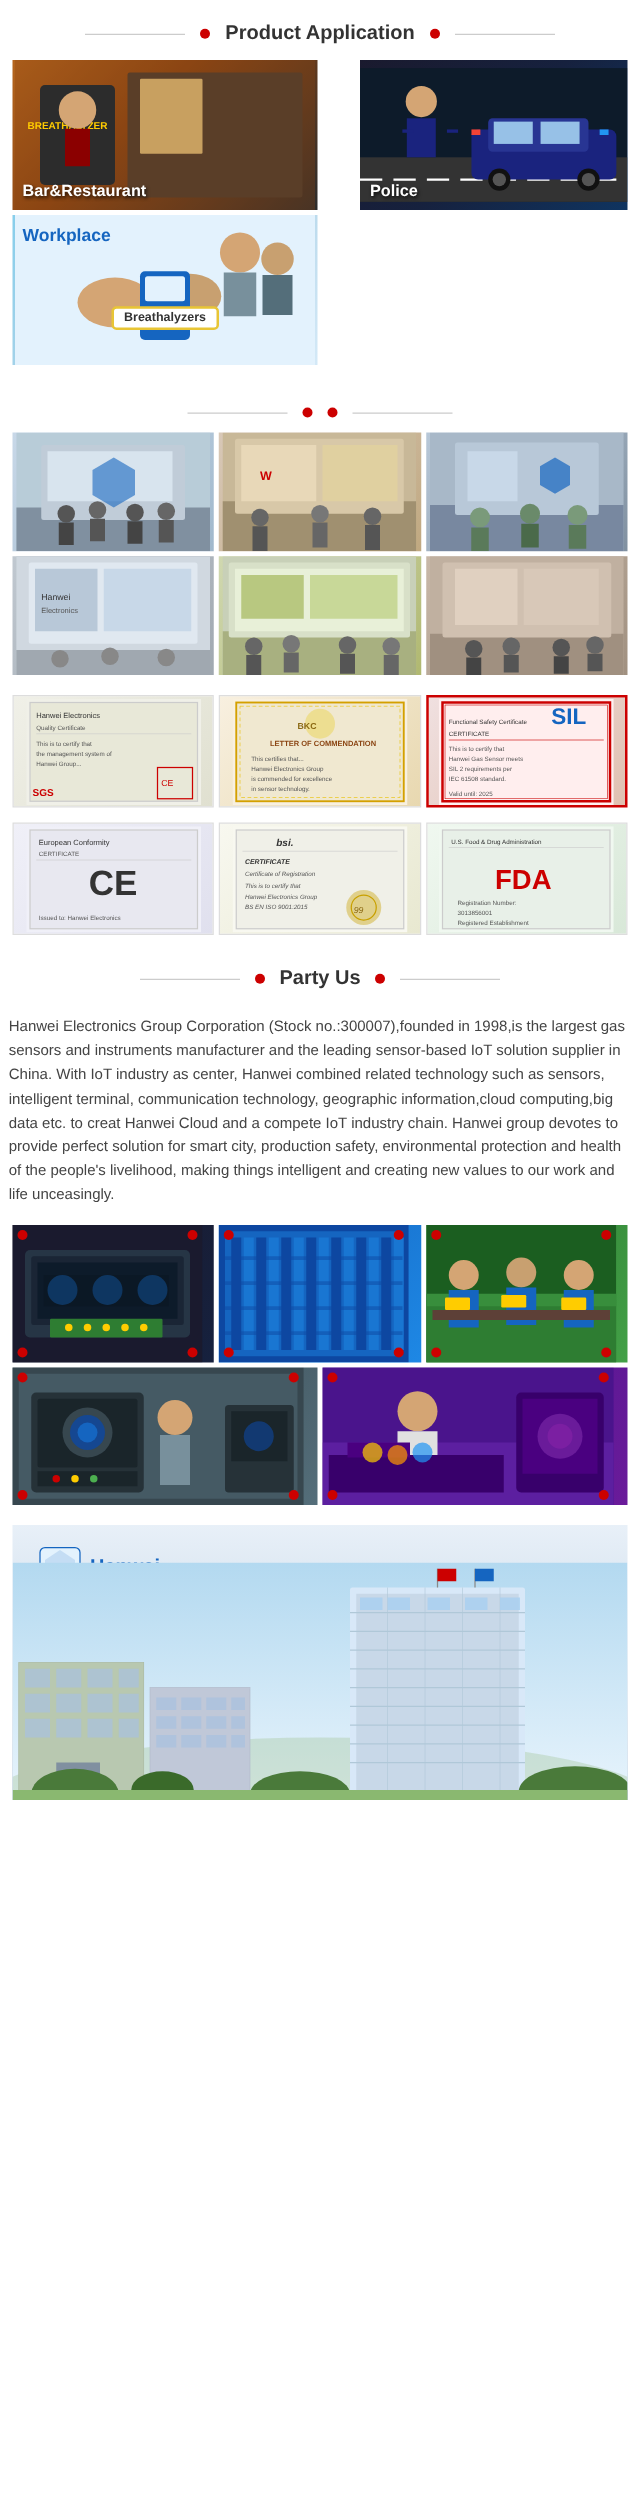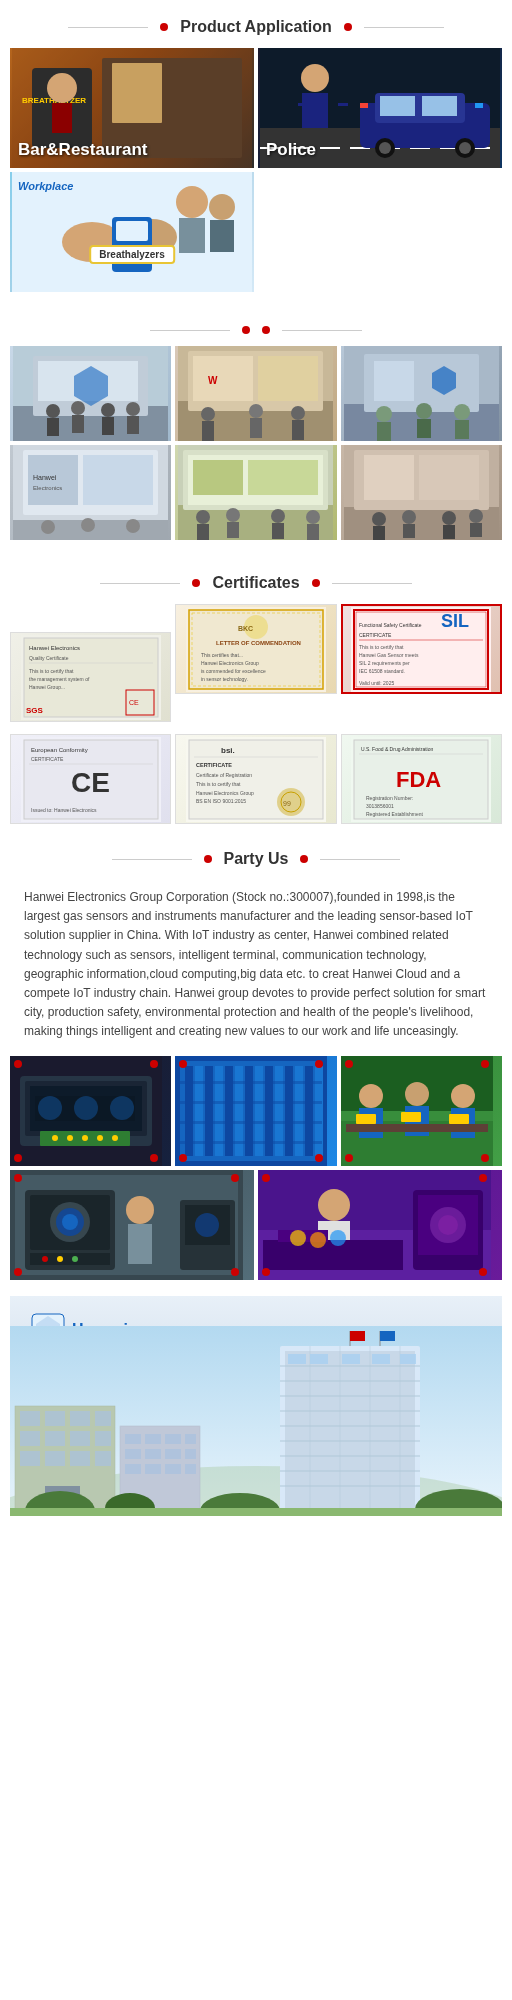--- a/index.html
+++ b/index.html
@@ -51,34 +51,35 @@
       align-items: center;
       justify-content: center;
       font-size: 11px;
       color: #aaa;
     }
     .product-label {
       position: absolute;
       bottom: 8px;
       left: 8px;
       color: #fff;
-      font-size: 17px;
+      font-size: 13px;
       font-weight: bold;
       text-shadow: 1px 1px 3px rgba(0,0,0,0.8);
     }
 
     
     .img-bar-restaurant {
       background: linear-gradient(135deg, #b5651d 0%, #8B4513 40%, #2c2c2c 100%);
     }
     .img-party {
       background: linear-gradient(135deg, #6a5acd 0%, #9370db 50%, #4169e1 100%);
     }
     .img-police {
       background: linear-gradient(135deg, #1a1a2e 0%, #16213e 50%, #0f3460 100%);
+      margin-left: 30px;
     }
     .img-workplace {
       background: linear-gradient(135deg, #87ceeb 0%, #b0d4e8 50%, #d4e9f7 100%);
     }
     .breathalyzer-badge {
       position: absolute;
       bottom: 28px;
       left: 50%;
       transform: translateX(-50%);
       background: #fff;
@@ -128,26 +129,26 @@
       align-items: center;
       justify-content: center;
       font-size: 9px;
       color: #555;
       overflow: hidden;
     }
     .cert-1 { background: linear-gradient(135deg, #f0f0e8 0%, #e0e0d0 100%); }
     .cert-2 { background: linear-gradient(135deg, #f8f0e0 0%, #e8d8b0 100%); }
     .cert-3 { background: linear-gradient(135deg, #f0e0e0 0%, #e0c0b0 100%); border: 2px solid #cc0000; }
     .cert-4 { background: linear-gradient(135deg, #f0f0f8 0%, #e0e0ee 100%); }
-    .cert-5 { background: linear-gradient(135deg, #f8f8f0 0%, #e8e8d0 100%); }
+    .cert-5 { background: linear-gradient(135deg, #f8f8f0 0%, #e8e8d0 100%); font-style: italic; }
     .cert-6 { background: linear-gradient(135deg, #f0f8f0 0%, #d8e8d8 100%); }
 
     
     .about-text {
-      padding: 8px 24px 14px;
+      padding: 8px 7px 14px;
       font-size: 12px;
       line-height: 1.6;
       color: #444;
     }
 
     
     .about-images-top {
       display: grid;
       grid-template-columns: 1fr 1fr 1fr;
       gap: 4px;
@@ -202,23 +203,22 @@
       background: #cc0000;
       border-radius: 50%;
     }
 
     
     .workplace-label {
       position: absolute;
       top: 8px;
       left: 8px;
       color: #1565c0;
-      font-size: 11px;
+      font-size: 14px;
       font-weight: bold;
-      font-style: italic;
     }
   </style>
 </head>
 <body>
 
 <div>
   <div class="section-header">
     <div class="section-header-line"></div>
     <span class="red-dot"></span>
     <span class="section-header-title">Product Application</span>
@@ -416,31 +416,24 @@
         <circle cx="105" cy="73" r="7" fill="#555"></circle>
         <rect x="99" y="80" width="12" height="14" fill="#444"></rect>
         <circle cx="132" cy="71" r="7" fill="#666"></circle>
         <rect x="126" y="78" width="12" height="14" fill="#555"></rect>
       </svg>
     </div>
   </div>
 </div>
 
 <div>
-  <div class="section-header">
-    <div class="section-header-line"></div>
-    <span class="red-dot"></span>
-    <span class="section-header-title">Certificates</span>
-    <span class="red-dot"></span>
-    <div class="section-header-line"></div>
-  </div>
 
   <div class="cert-grid">
 
-    <div class="cert-cell cert-1" style="position:relative; flex-direction:column;margin-top:28px;">
+    <div class="cert-cell cert-1" style="position:relative; flex-direction:column;">
       <svg width="140" height="85" viewBox="0 0 140 85">
         <rect width="140" height="85" fill="#f0f0e8"></rect>
         <rect x="3" y="3" width="134" height="79" fill="#e8e8d8" stroke="#ccc" stroke-width="1"></rect>
         <text x="8" y="15" font-size="6" fill="#333">Hanwei Electronics</text>
         <text x="8" y="25" font-size="5" fill="#555">Quality Certificate</text>
         <line x1="8" y1="28" x2="132" y2="28" stroke="#ccc" stroke-width="0.5"></line>
         <text x="8" y="38" font-size="5" fill="#555">This is to certify that</text>
         <text x="8" y="46" font-size="5" fill="#555">the management system of</text>
         <text x="8" y="54" font-size="5" fill="#555">Hanwei Group...</text>
         <text x="5" y="78" font-size="8" font-weight="bold" fill="#cc0000">SGS</text>

